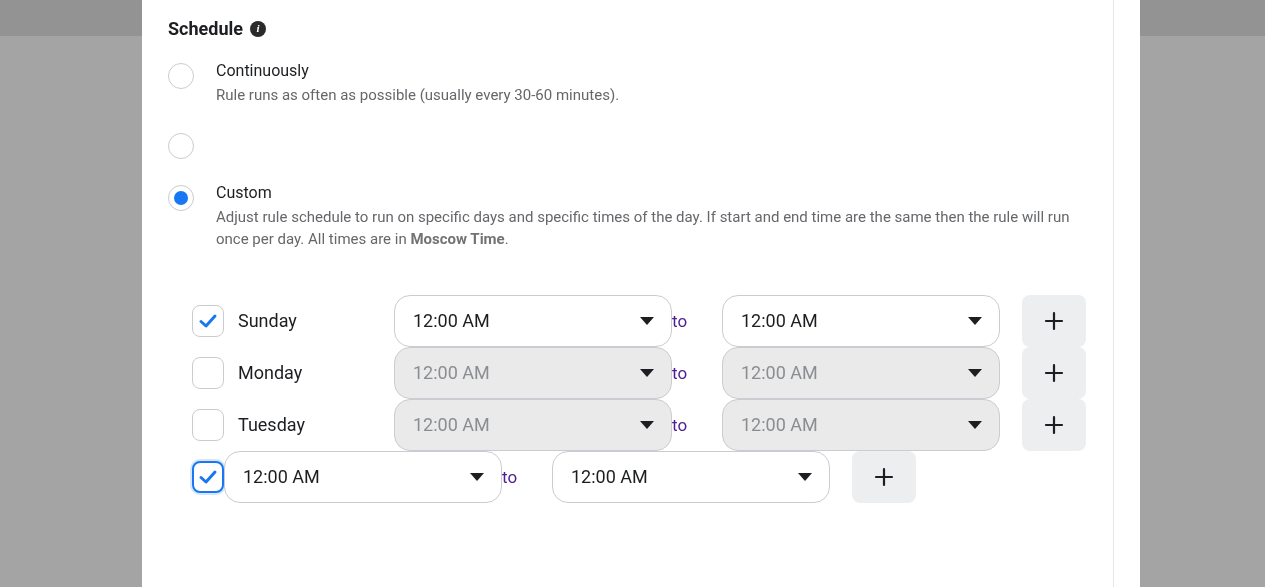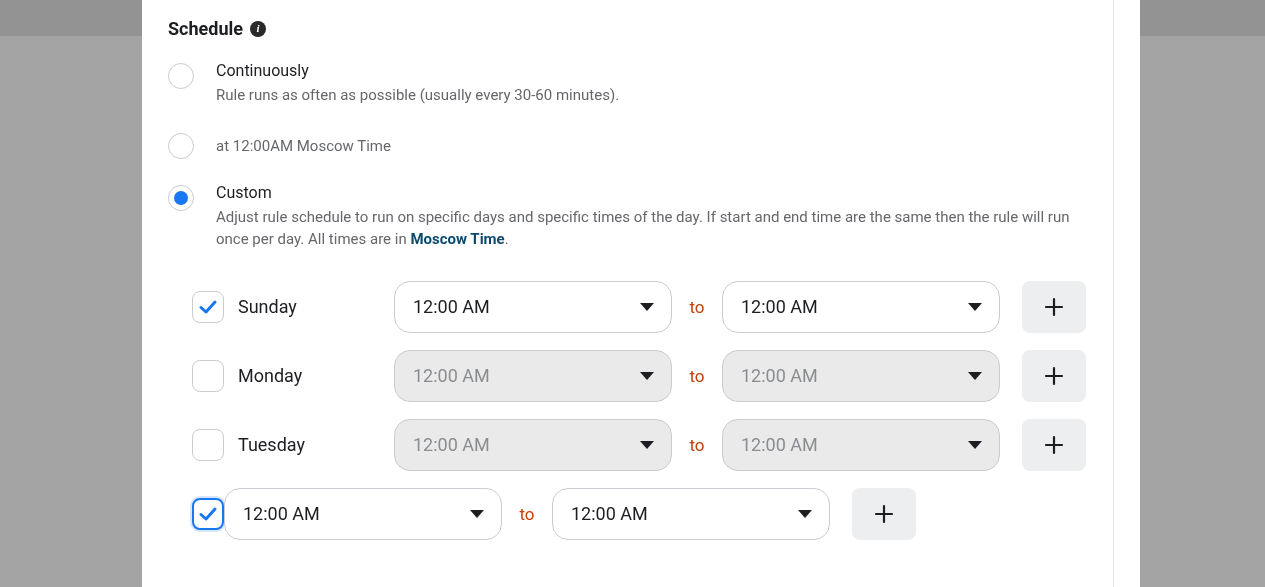--- a/index.html
+++ b/index.html
@@ -80,28 +80,27 @@
     content: "";
     position: absolute;
     width: 14px; height: 14px;
     background: #1877f2;
     border-radius: 50%;
     top: 50%; left: 50%;
     transform: translate(-50%, -50%);
   }
   .radio-label { font-size: 16px; color: #1c1e21; }
   .radio-sub { font-size: 15px; color: #65676b; margin-top: 4px; line-height: 1.5; }
-  .tz-bold { font-weight: 700; color: #0c4a6e; }
+  .tz-bold { font-weight: 700; color: #737373; }
 
   .days {
-    margin-top: 30px;
+    margin-top: 44px;
     padding-left: 24px;
     display: flex;
     flex-direction: column;
-    gap: 17px;
   }
   .day-row {
     display: flex;
     align-items: center;
   }
   .chk {
     flex: 0 0 auto;
     width: 32px; height: 32px;
     border: 1px solid #c9ccd1;
     border-radius: 8px;
@@ -143,23 +142,23 @@
     cursor: default;
   }
   .caret {
     width: 0; height: 0;
     border-left: 7px solid transparent;
     border-right: 7px solid transparent;
     border-top: 8px solid #1c1e21;
   }
   .to-label {
     width: 50px;
-    text-align: center;
+    text-align: left;
     font-size: 17px;
-    color: #c2410c;
+    color: #4c1d95;
   }
   .add-btn {
     width: 64px; height: 52px;
     margin-left: 22px;
     border-radius: 8px;
     background: #eceeef;
     display: inline-flex;
     align-items: center;
     justify-content: center;
     cursor: pointer;
@@ -184,21 +183,20 @@
       <div id="radio-cont" class="radio"></div>
       <div>
         <div class="radio-label">Continuously</div>
         <div class="radio-sub">Rule runs as often as possible (usually every 30-60 minutes).</div>
       </div>
     </div>
 
     <div class="radio-row">
       <div id="radio-daily" class="radio"></div>
       <div>
-        <div class="radio-sub">at 12:00AM Moscow Time</div>
       </div>
     </div>
 
     <div class="radio-row" style="margin-bottom:0">
       <div id="radio-custom" class="radio selected"></div>
       <div style="max-width:870px">
         <div class="radio-label">Custom</div>
         <div class="radio-sub">
           <span>Adjust rule schedule to run on specific days and specific times of the day. If start and end time are the same then the rule will run once per day. All times are in </span><span class="tz-bold">Moscow Time</span><span>.</span>
         </div>

